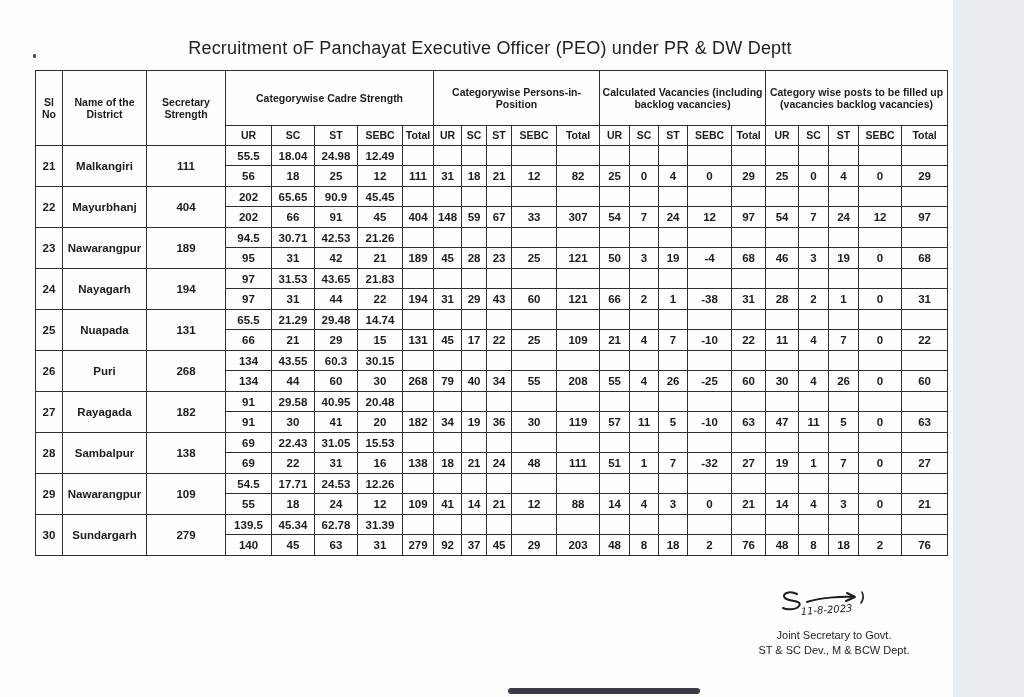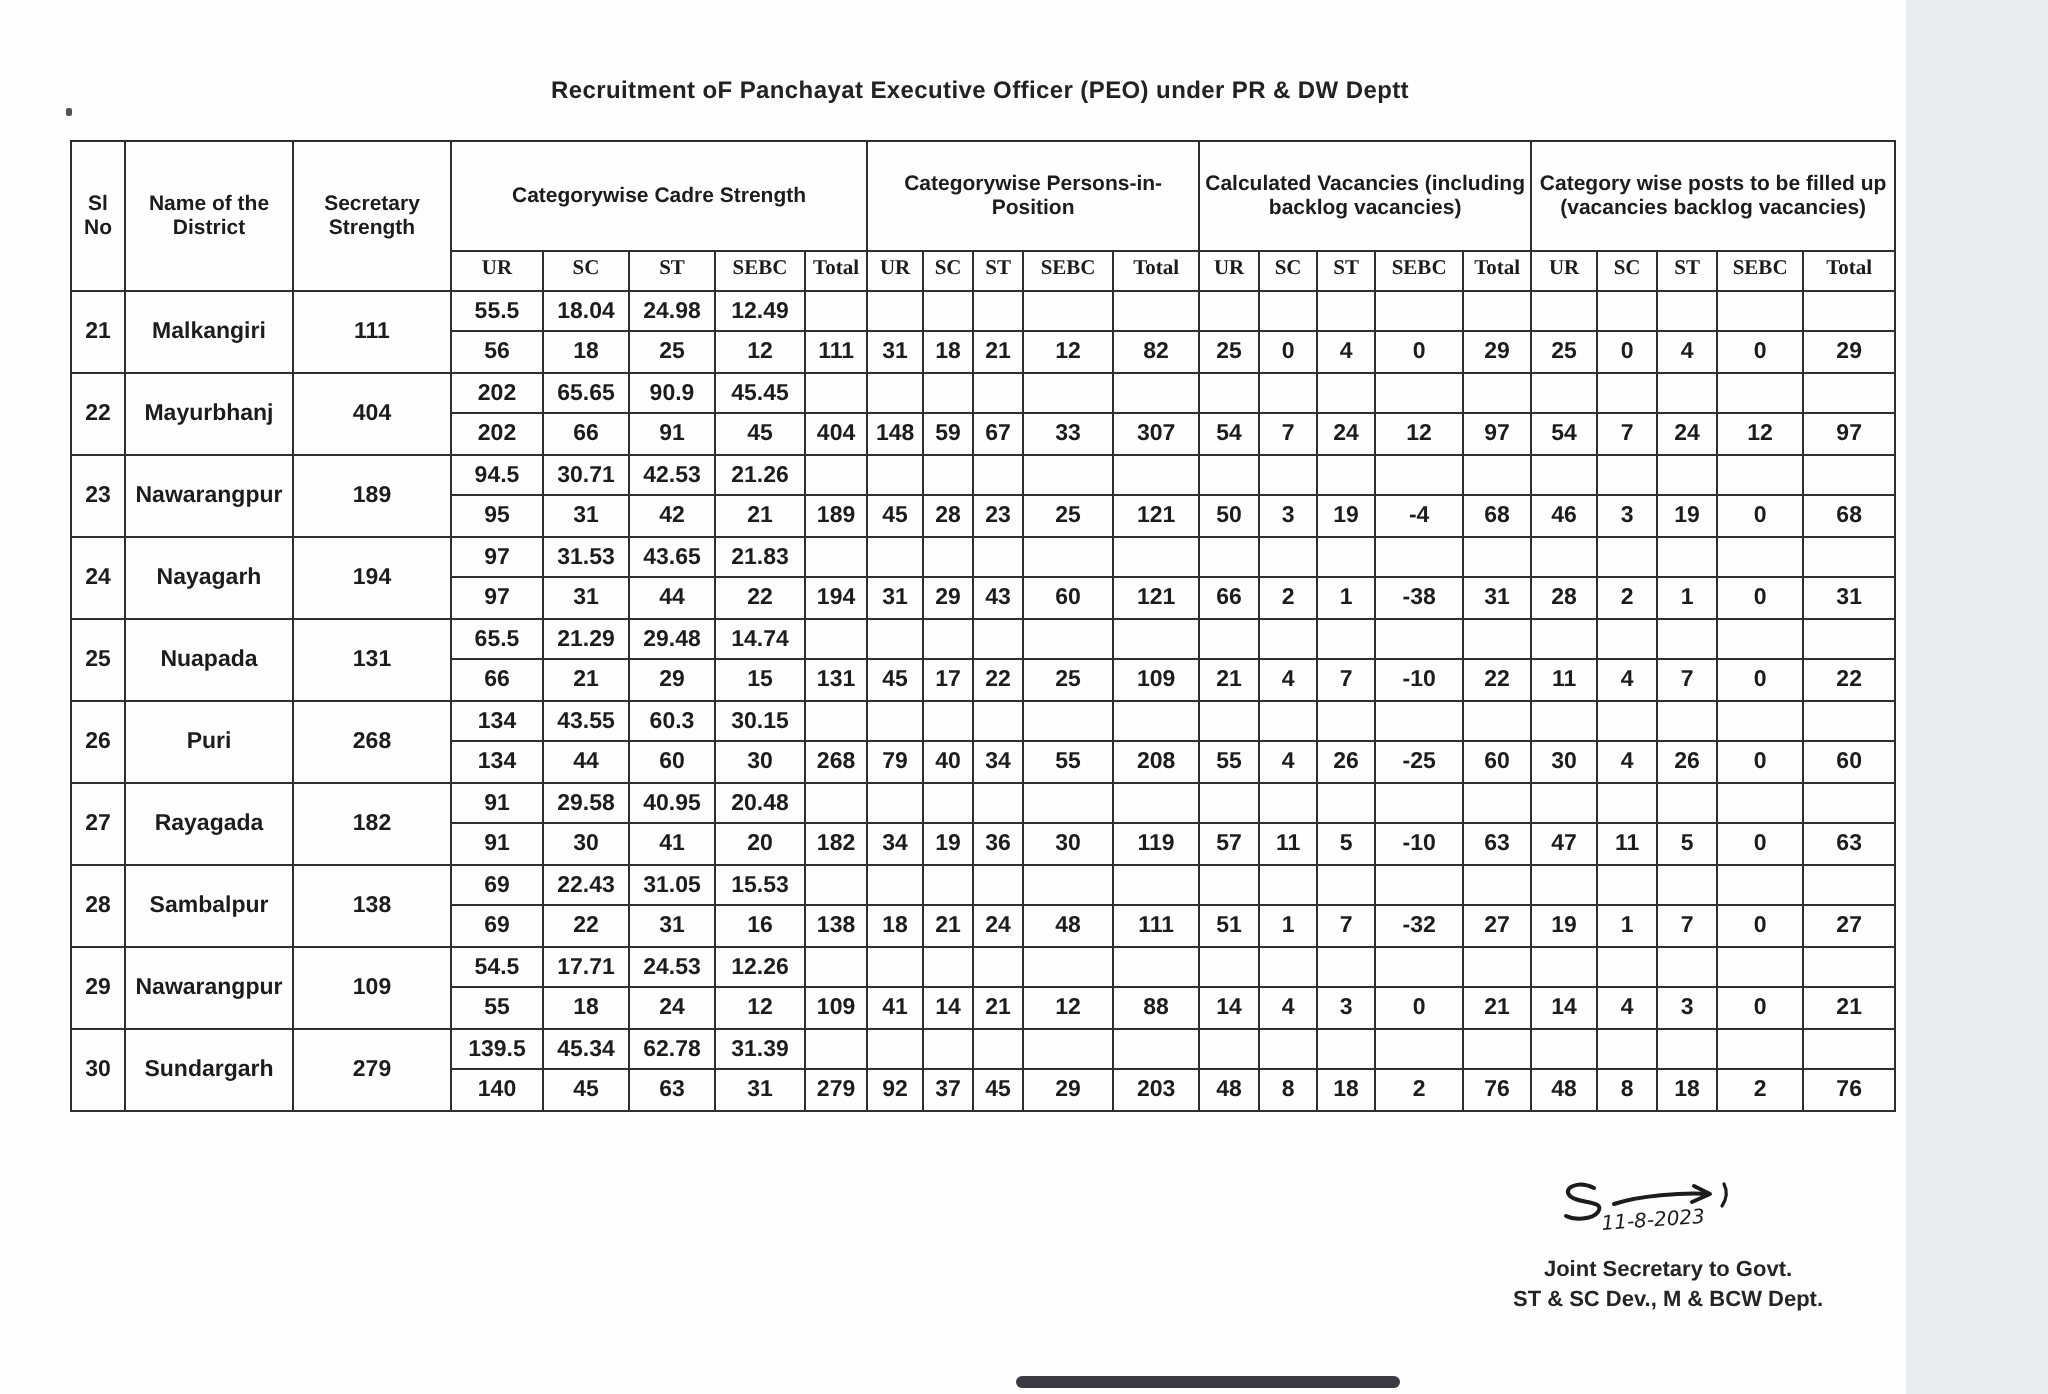--- a/index.html
+++ b/index.html
@@ -14,47 +14,47 @@
   .page {
     position:absolute; left:0; top:0; width:953px; height:697px;
     background:#fefefe;
   }
   .page-mark {
     position:absolute; left:33px; top:54px; width:3px; height:4px;
     background:#555; border-radius:1px;
   }
   .doc-title {
     position:absolute; left:35px; top:38px; width:910px;
-    text-align:center; font-size:12px; font-weight:bold; color:#222;
+    text-align:center; font-size:18px; font-weight:normal; color:#222;
     letter-spacing:.2px;
   }
   table.main {
     position:absolute; left:35px; top:70px;
     border-collapse:collapse; table-layout:fixed; width:912px;
   }
   table.main th, table.main td {
     border:1.6px solid #2e2e2e;
     font-size:11.5px; font-weight:600;
     text-align:center; vertical-align:middle;
     padding:0 1px;
     overflow:hidden; white-space:nowrap;
   }
   table.main th { font-size:10.5px; font-weight:bold; white-space:normal; line-height:1.15; }
   tr.group-row th { height:55px; }
-  tr.sub-row th { height:20px;font-family:Liberation Serif, serif; }
+  tr.sub-row th { height:20px; }
   tbody tr.row-a td { height:20px; }
   tbody tr.row-b td { height:21px; }
   td.district { text-align:left; padding-left:4px; font-weight:600; font-size:11.5px;margin-left:36px; }
   td.dec { font-size:11px; }
   .sign-block {
     position:absolute; left:748px; top:588px; width:172px;
     text-align:center;
   }
   .sign-scribble { display:block; margin:0 auto 2px auto; }
-  .sign-line { font-size:11px; font-weight:bold; color:#242424; line-height:1.35; }
+  .sign-line { font-size:11px; font-weight:normal; color:#242424; line-height:1.35; }
   .home-bar {
     position:absolute; left:508px; top:688px; width:192px; height:6px;
     background:#3a3b45; border-radius:3px;
   }
 </style>
 </head>
 <body>
 
 <div class="page"></div>
 <div class="page-mark"></div>

